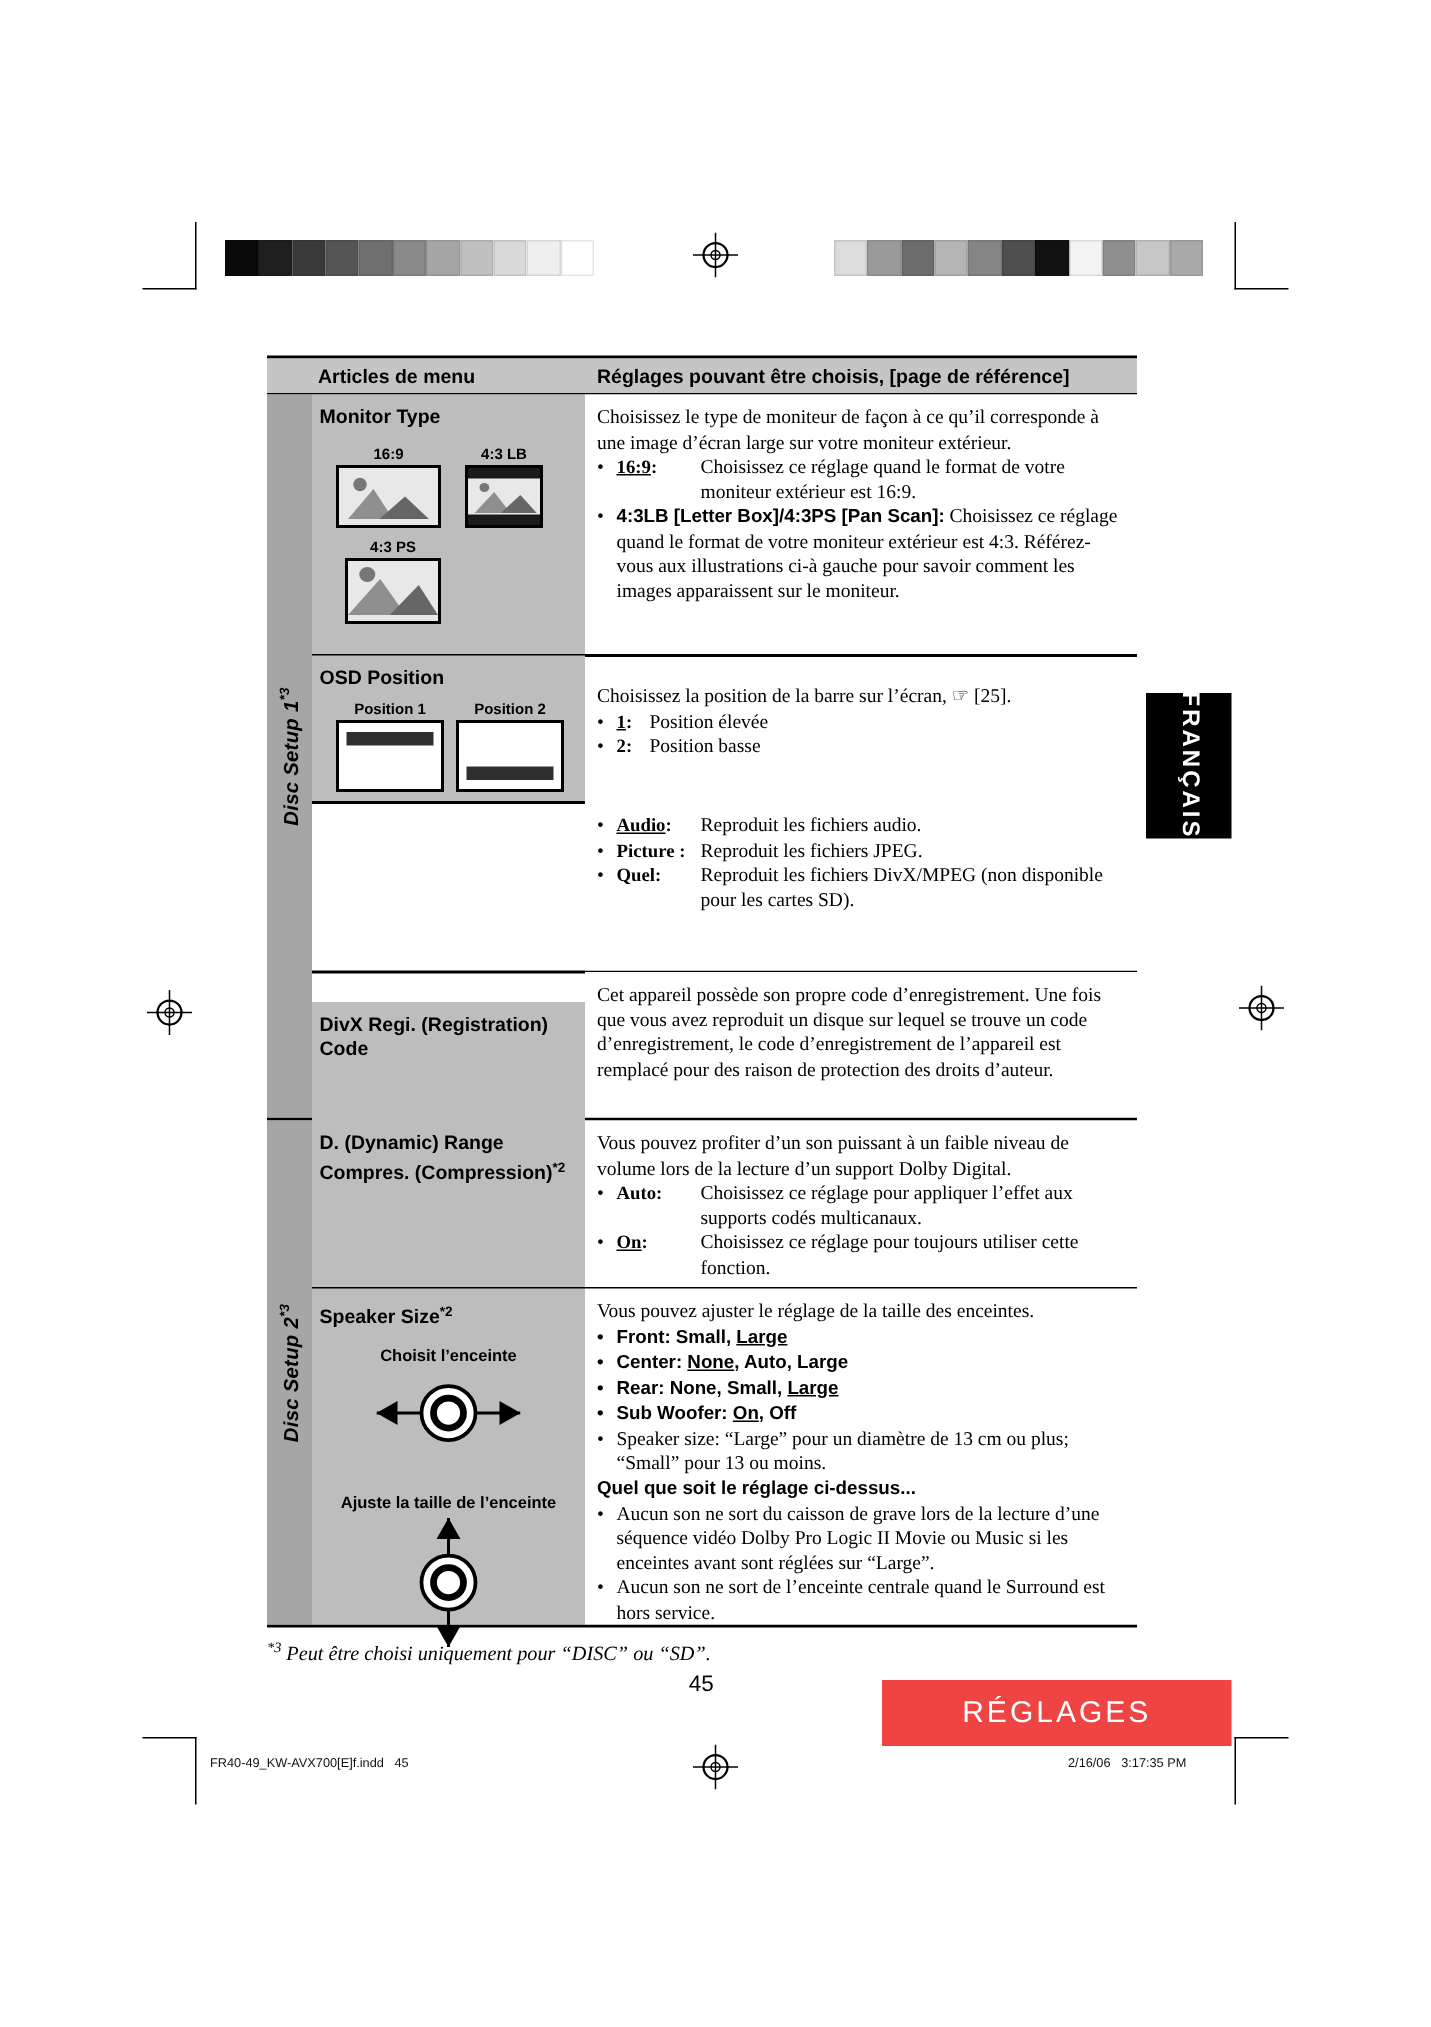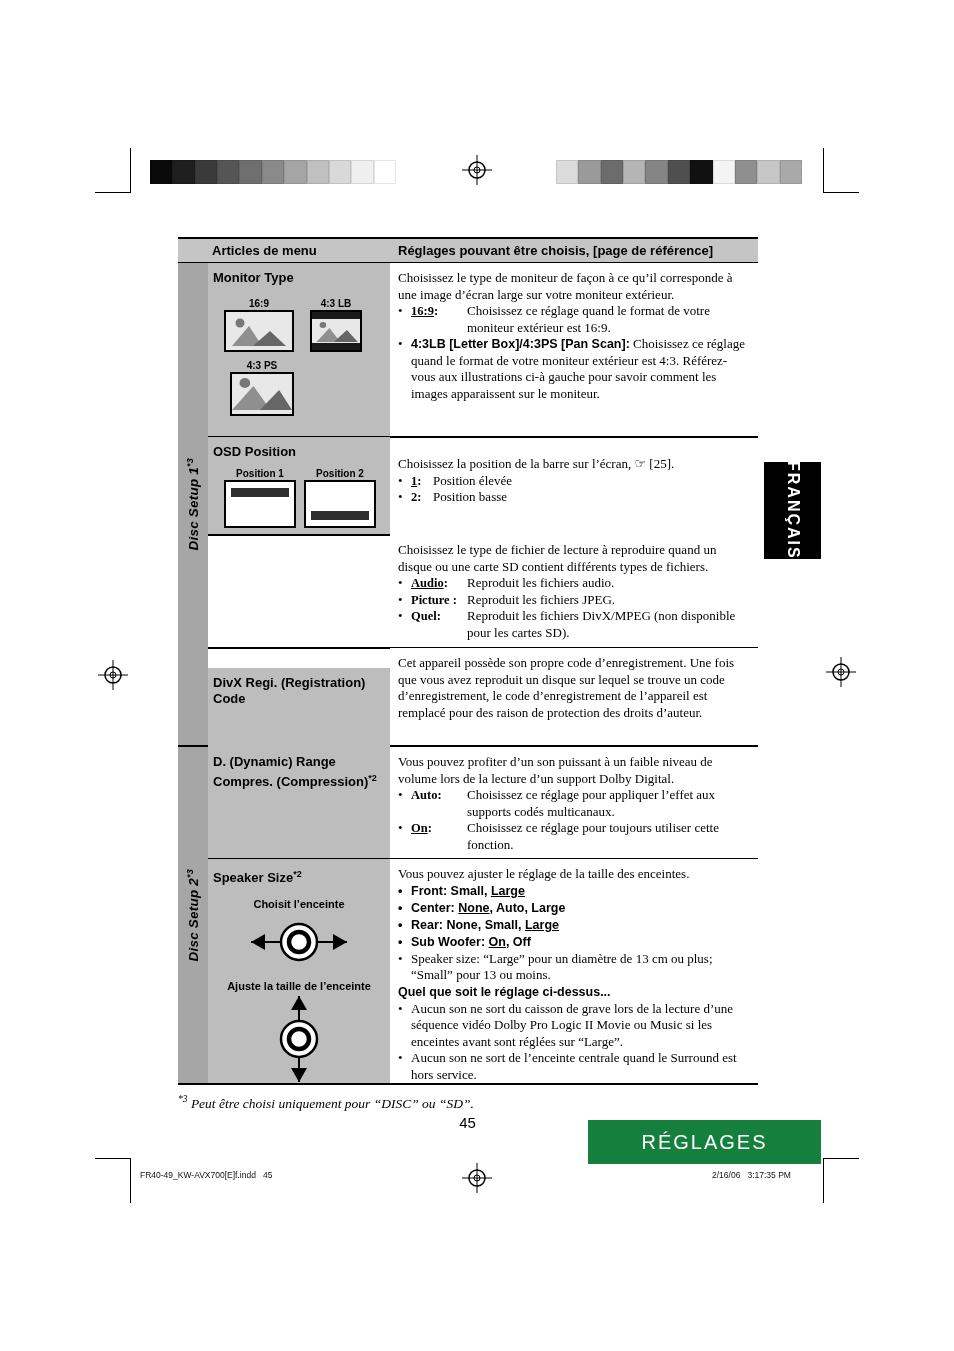--- a/index.html
+++ b/index.html
@@ -58,21 +58,21 @@
 
   .knob-caption { font-family:"Liberation Sans", sans-serif; font-size:11px; text-align:center;font-weight:bold; }
   .center-col { display:flex; flex-direction:column; align-items:center; }
 
   
   .lang-tab { position:absolute; left:764px; top:462px; width:57px; height:97px;
               background:#000; color:#fff; display:flex; align-items:center; justify-content:center; }
   .lang-tab span { writing-mode:vertical-rl; font-family:"Liberation Sans", sans-serif;
                    font-weight:bold; font-size:16px; letter-spacing:2px; }
   .section-box { position:absolute; left:588px; top:1120px; width:233px; height:44px;
-                 background:#15803d; color:#fff; display:flex; align-items:center; justify-content:center;
+                 background:#ef4444; color:#fff; display:flex; align-items:center; justify-content:center;
                  font-family:"Liberation Sans", sans-serif; font-size:20px; letter-spacing:2px; }
   .page-number { position:absolute; left:430px; top:1114px; width:75px; text-align:center;
                  font-family:"Liberation Sans", sans-serif; font-size:15px; }
   .footnote { position:absolute; left:178px; top:1094px; font-style:italic; font-size:13.5px; }
   .footnote sup { font-size:9.5px; }
   .print-footer { position:absolute; font-family:"Liberation Sans", sans-serif;
                   font-size:8.5px; white-space:pre; color:#111; }
 </style>
 </head>
 <body>
@@ -225,21 +225,20 @@
       <span class="b-text">Position élevée</span>
     </div>
     <div class="b-row">
       <span class="b-dot">•</span>
       <span class="kw w22"><span>2</span><span>:</span></span>
       <span class="b-text">Position basse</span>
     </div>
   </div>
 
   <div class="desc-cell" style="top:535px;height:112px">
-    <p>Choisissez le type de fichier de lecture à reproduire quand un disque ou une carte SD contient différents types de fichiers.</p>
     <div class="b-row">
       <span class="b-dot">•</span>
       <span class="kw w56"><span class="u">Audio</span><span>:</span></span>
       <span class="b-text">Reproduit les fichiers audio.</span>
     </div>
     <div class="b-row">
       <span class="b-dot">•</span>
       <span class="kw w56">Picture :</span>
       <span class="b-text">Reproduit les fichiers JPEG.</span>
     </div>
@@ -278,21 +277,21 @@
     <div class="menu-title"><span>Speaker Size</span><sup>*2</sup></div>
     <div class="center-col">
       <div class="knob-caption" style="margin-top:12px">Choisit l’enceinte</div>
       <svg style="margin-top:6px" width="96" height="52" viewBox="0 0 96 52">
         <line x1="0" y1="26" x2="96" y2="26" stroke="#000" stroke-width="2"></line>
         <polygon points="0,26 14,18 14,34" fill="#000"></polygon>
         <polygon points="96,26 82,18 82,34" fill="#000"></polygon>
         <circle cx="48" cy="26" r="18" fill="#fff" stroke="#000" stroke-width="2.5"></circle>
         <circle cx="48" cy="26" r="10" fill="#fff" stroke="#000" stroke-width="4.5"></circle>
       </svg>
-      <div class="knob-caption" style="margin-top:12px">Ajuste la taille de l’enceinte</div>
+      <div class="knob-caption" style="margin-top:28px">Ajuste la taille de l’enceinte</div>
       <svg style="margin-top:4px" width="52" height="86" viewBox="0 0 52 86">
         <line x1="26" y1="0" x2="26" y2="86" stroke="#000" stroke-width="2"></line>
         <polygon points="26,0 18,14 34,14" fill="#000"></polygon>
         <polygon points="26,86 18,72 34,72" fill="#000"></polygon>
         <circle cx="26" cy="43" r="18" fill="#fff" stroke="#000" stroke-width="2.5"></circle>
         <circle cx="26" cy="43" r="10" fill="#fff" stroke="#000" stroke-width="4.5"></circle>
       </svg>
     </div>
   </div>
   <div class="desc-cell" style="top:859px;height:224px">

